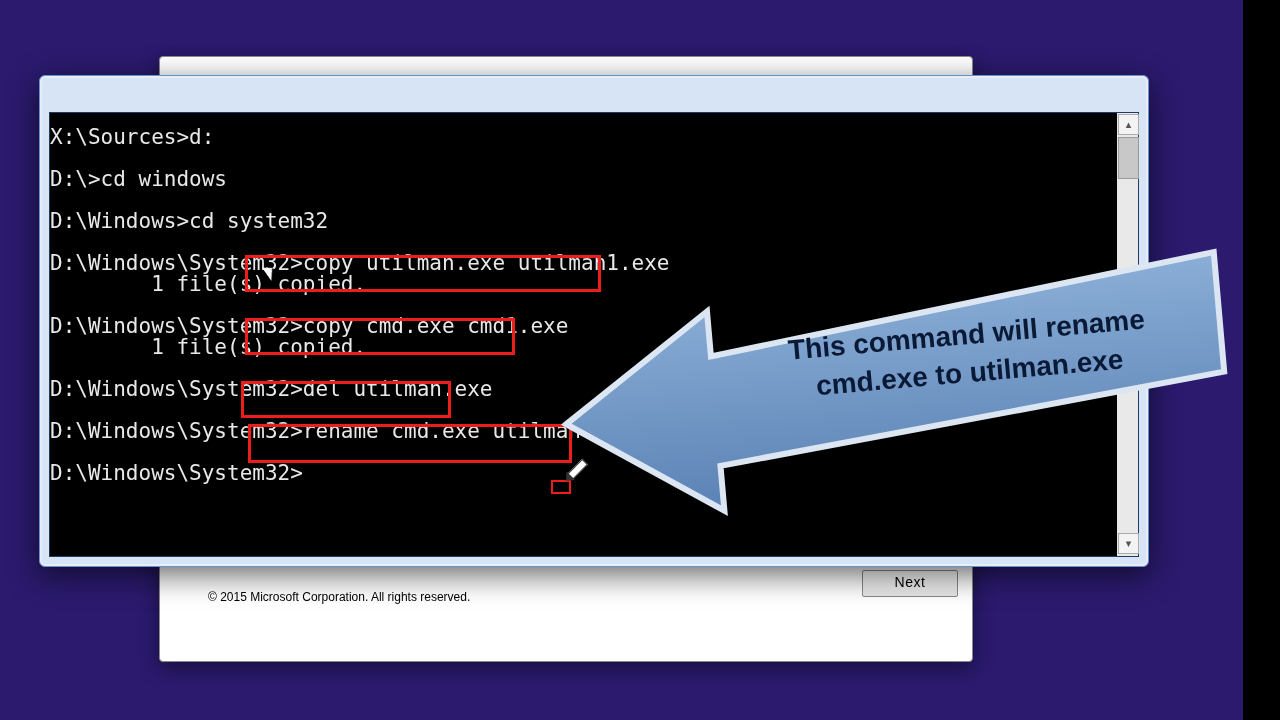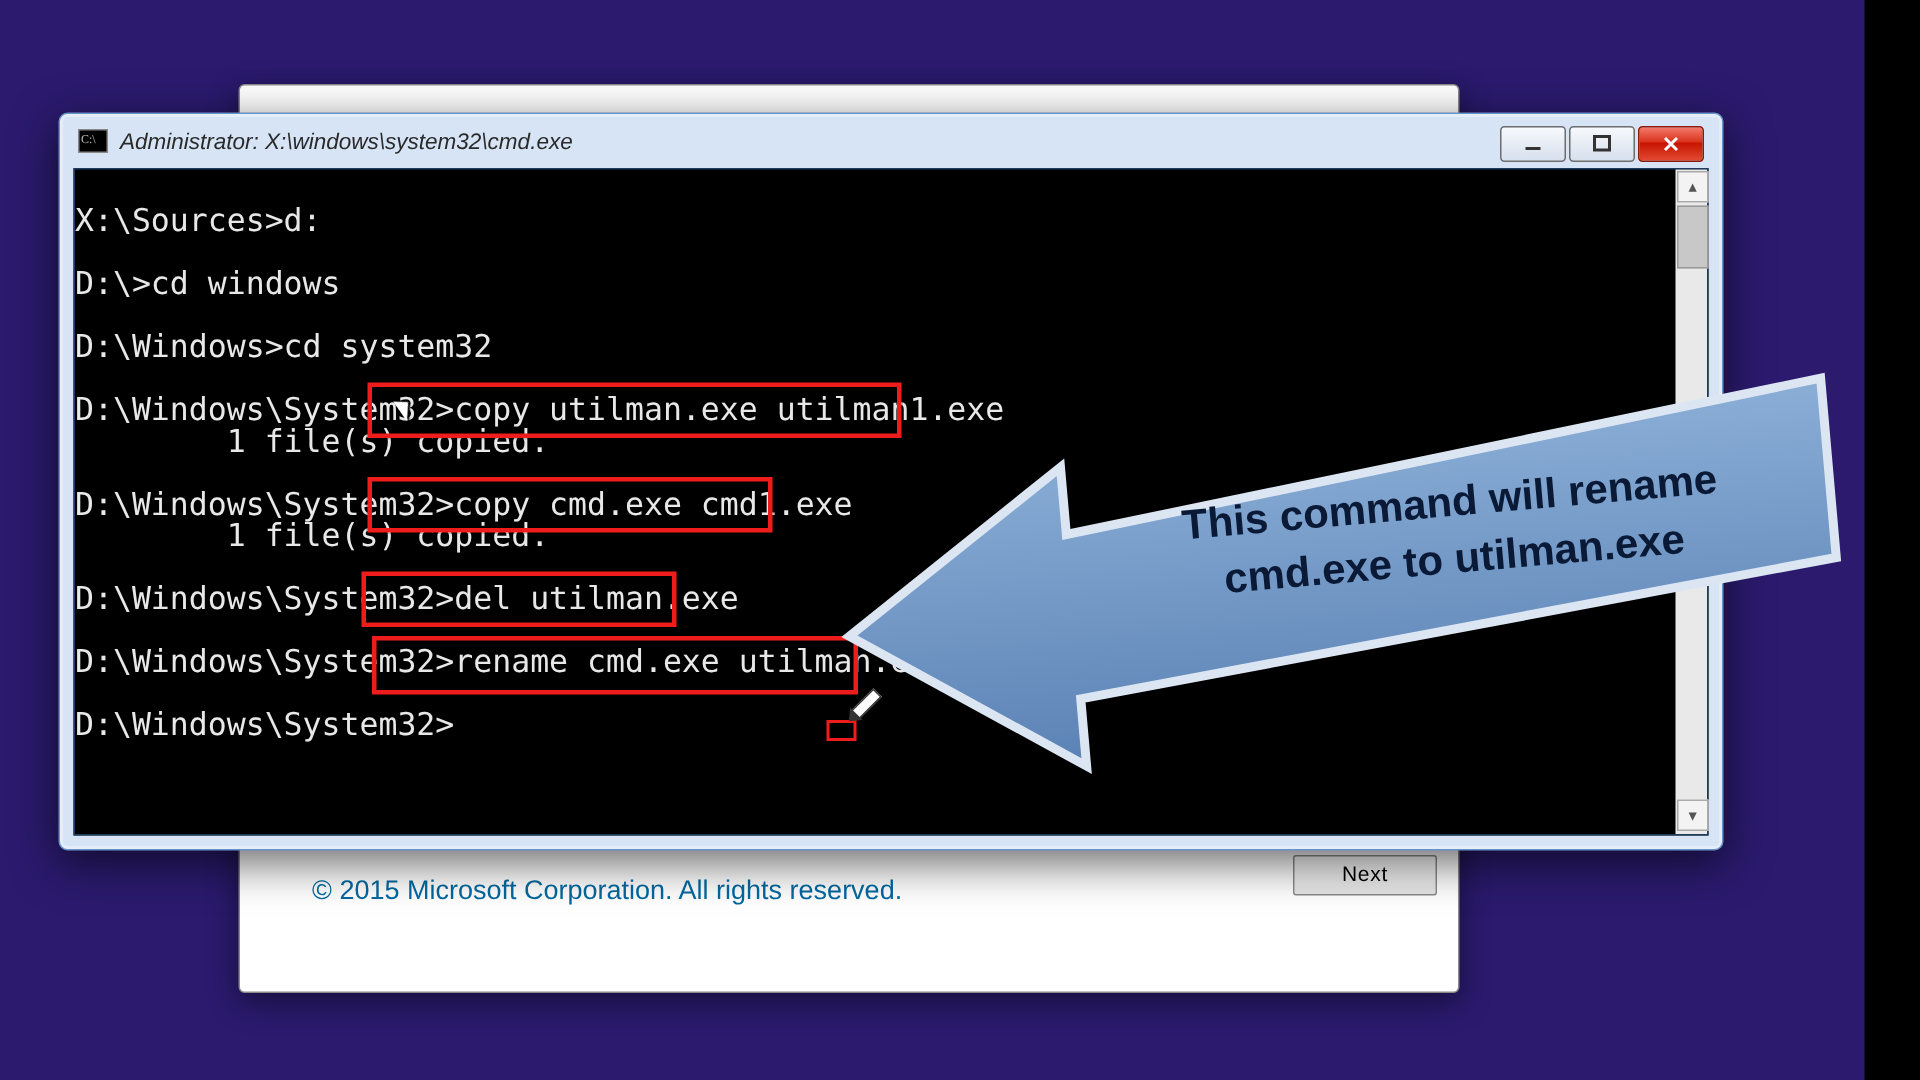--- a/index.html
+++ b/index.html
@@ -8,21 +8,21 @@
   
   .setup-window{
     position:absolute;left:159px;top:56px;width:812px;height:604px;
     background:#fff;border:1px solid #8a8a8a;border-radius:4px;
     box-shadow:0 6px 20px rgba(0,0,0,.45);
   }
   .setup-footer{
     position:absolute;left:0;right:0;bottom:0;height:95px;
   }
   .copyright{
-    position:absolute;left:48px;bottom:57px;color:#0369a1;font-size:18px;
+    position:absolute;left:48px;bottom:57px;color:#000000;font-size:12px;
   }
   .next-btn{
     position:absolute;right:14px;bottom:64px;width:94px;height:25px;
     background:linear-gradient(#fdfdfd,#e5e5e5);
     border:1px solid #8a8a8a;border-radius:2px;
     font-size:14px;text-align:center;line-height:23px;
     letter-spacing:.5px;
     text-decoration-color:#888;
   }
   
@@ -55,21 +55,21 @@
   }
   .win-btn svg{width:14px;height:14px;}
   .client{
     position:absolute;left:9px;right:9px;top:36px;bottom:9px;
     background:#000;
     border:1px solid #1e3b60;
   }
   .terminal{
     position:absolute;left:0;top:0;right:21px;bottom:0;
     color:#e8e8e8;font:21px/1 Consolas,"Lucida Console",monospace;
-    white-space:pre;padding:24px 0 0 0;
+    white-space:pre;padding:14px 0 0 0;
   }
   .terminal div{height:21px;}
   .scrollbar{
     position:absolute;right:0;top:0;bottom:0;width:21px;
     background:#e9e9e9;
   }
   .sb-btn{width:19px;height:19px;margin:1px;background:#f3f3f3;border:1px solid #aaa;
           display:flex;align-items:center;justify-content:center;color:#555;font-size:11px;}
   .sb-thumb{position:absolute;left:1px;top:24px;width:19px;height:40px;background:#c8c8c8;border:1px solid #9a9a9a;}
   .sb-btn.down{position:absolute;bottom:1px;left:0;}
@@ -113,41 +113,20 @@
 <div class="desktop">
 
   <div class="setup-window">
     <div class="setup-footer">
       <div class="copyright">© 2015 Microsoft Corporation. All rights reserved.</div>
       <div class="next-btn">Next</div>
     </div>
   </div>
 
   <div class="cmd-window">
-    <div class="titlebar">
-      <div class="app-icon"></div>
-      <div class="title-text">Administrator: X:\windows\system32\cmd.exe</div>
-      <div class="win-controls">
-        <div class="win-btn">
-          <svg viewBox="0 0 14 14">
-              <rect x="2" y="9" width="10" height="2" fill="#333"></rect>
-            </svg>
-        </div>
-        <div class="win-btn">
-          <svg viewBox="0 0 14 14">
-              <rect x="2" y="2" width="10" height="9" fill="none" stroke="#333" stroke-width="2"></rect>
-            </svg>
-        </div>
-        <div class="win-btn close">
-          <svg viewBox="0 0 14 14">
-              <path d="M3 3 L11 11 M11 3 L3 11" stroke="#fff" stroke-width="2"></path>
-            </svg>
-        </div>
-      </div>
-    </div>
     <div class="client">
       <div class="terminal" id="terminal"><div>X:\Sources&gt;d:</div><div>&nbsp;</div><div>D:\&gt;cd windows</div><div>&nbsp;</div><div>D:\Windows&gt;cd system32</div><div>&nbsp;</div><div>D:\Windows\System32&gt;copy utilman.exe utilman1.exe</div><div>        1 file(s) copied.</div><div>&nbsp;</div><div>D:\Windows\System32&gt;copy cmd.exe cmd1.exe</div><div>        1 file(s) copied.</div><div>&nbsp;</div><div>D:\Windows\System32&gt;del utilman.exe</div><div>&nbsp;</div><div>D:\Windows\System32&gt;rename cmd.exe utilman.exe</div><div>&nbsp;</div><div>D:\Windows\System32&gt;</div></div>
       <div class="scrollbar">
         <div class="sb-btn">
           <span>▴</span>
         </div>
         <div class="sb-thumb"></div>
         <div class="sb-btn down">
           <span>▾</span>
         </div>

